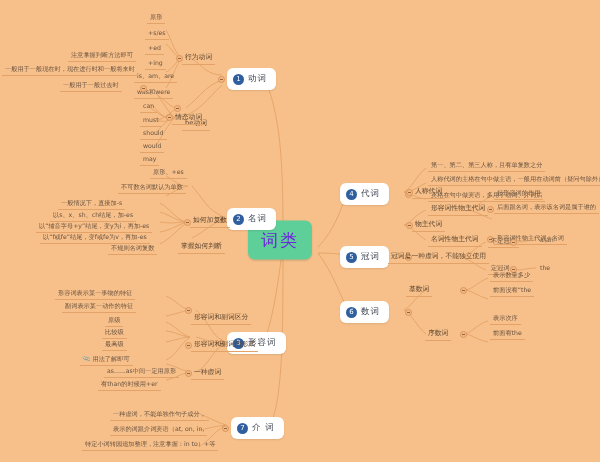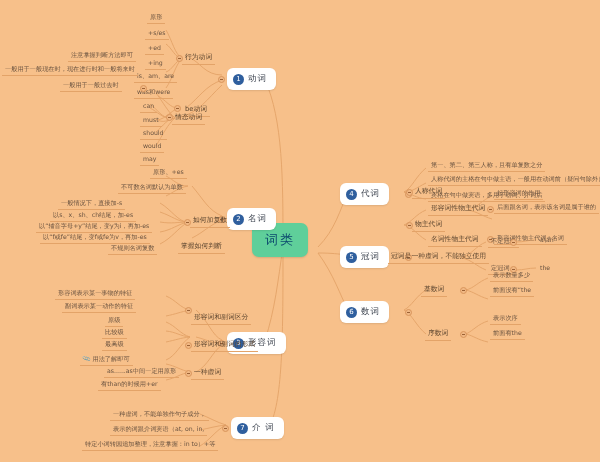--- a/index.html
+++ b/index.html
@@ -9,22 +9,22 @@
     font-family:"DejaVu Sans","Liberation Sans",sans-serif;
     overflow:hidden;position:relative;
   }
   #canvas{position:absolute;inset:0;}
   svg.links{position:absolute;left:0;top:0;width:600px;height:462px;pointer-events:none;}
 
   
   .node{position:absolute;box-sizing:border-box;white-space:nowrap;}
 
   .center{
-    background:#5fcf9a;color:#0c4a6e;border-radius:7px;
-    font-size:13px;padding:8px 13px;letter-spacing:2px;
+    background:#5fcf9a;color:#6d28d9;border-radius:7px;
+    font-size:17px;padding:8px 13px;letter-spacing:2px;
     box-shadow:0 1px 2px rgba(0,0,0,.12);
   }
   .branch{
     background:#ffffff;border-radius:6px;
     font-size:8.5px;color:#3d4450;
     padding:5px 9px 5px 6px;
     display:flex;align-items:center;gap:4px;
     box-shadow:0 1px 2px rgba(0,0,0,.10);
   }
   .badge{
@@ -155,21 +155,21 @@
 
   <div class="node center" style="left:280px;top:240px;transform:translate(-50%,-50%);">词类</div>
 
   <div class="node branch" style="left:227px;top:68px;">
     <span class="badge">1</span>
     <span class="blabel">动词</span>
   </div>
   <div class="toggle" style="left:218px;top:76px;"></div>
 
   <div class="node mid" style="left:182px;top:51px;text-align:center;">行为动词</div>
-  <div class="node mid" style="left:182px;top:103px;">be动词</div>
+  <div class="node mid" style="left:182px;top:117px;">be动词</div>
   <div class="node mid" style="left:172px;top:111px;">情态动词</div>
 
   <div class="node leaf" style="left:147px;top:12px;">原形</div>
   <div class="node leaf" style="left:145px;top:28px;">+s/es</div>
   <div class="node leaf" style="left:145px;top:43px;">+ed</div>
   <div class="node leaf" style="left:145px;top:58px;">+ing</div>
   <div class="toggle" style="left:176px;top:55px;"></div>
 
   <div class="node leaf" style="left:134px;top:71px;">is、am、are</div>
   <div class="node leaf" style="left:134px;top:87px;">was和were</div>
@@ -269,21 +269,21 @@
   <div class="node plain" style="left:538px;top:263px;">the</div>
   <div class="toggle" style="left:510px;top:239px;"></div>
   <div class="toggle" style="left:510px;top:266px;"></div>
 
   <div class="node branch" style="left:340px;top:301px;">
     <span class="badge">6</span>
     <span class="blabel">数词</span>
   </div>
   <div class="toggle" style="left:405px;top:309px;"></div>
 
-  <div class="node mid" style="left:421px;top:283px;">基数词</div>
+  <div class="node mid" style="left:406px;top:283px;">基数词</div>
   <div class="node mid" style="left:425px;top:327px;">序数词</div>
   <div class="toggle" style="left:460px;top:287px;"></div>
   <div class="toggle" style="left:460px;top:331px;"></div>
 
   <div class="node leaf" style="left:490px;top:270px;">表示数量多少</div>
   <div class="node leaf" style="left:490px;top:285px;">前面没有“the</div>
   <div class="node leaf" style="left:490px;top:313px;">表示次序</div>
   <div class="node leaf" style="left:490px;top:328px;">前面有the</div>
 
   <div class="node branch" style="left:231px;top:417px;">

